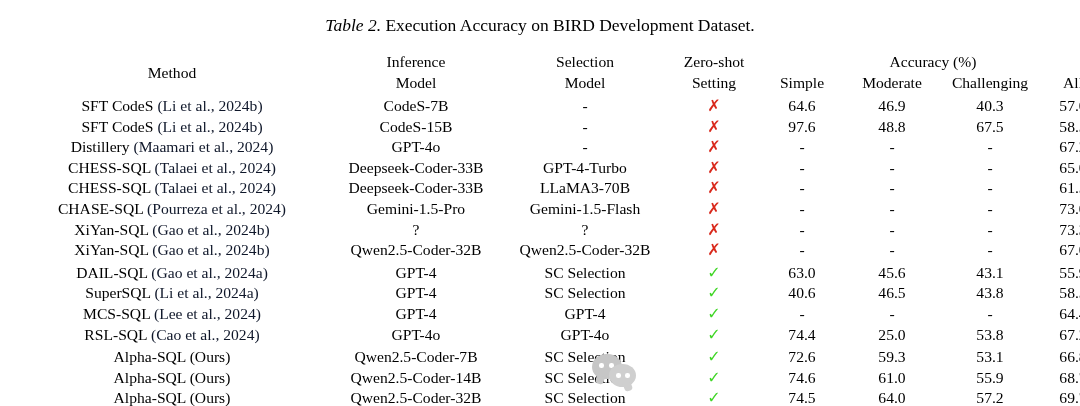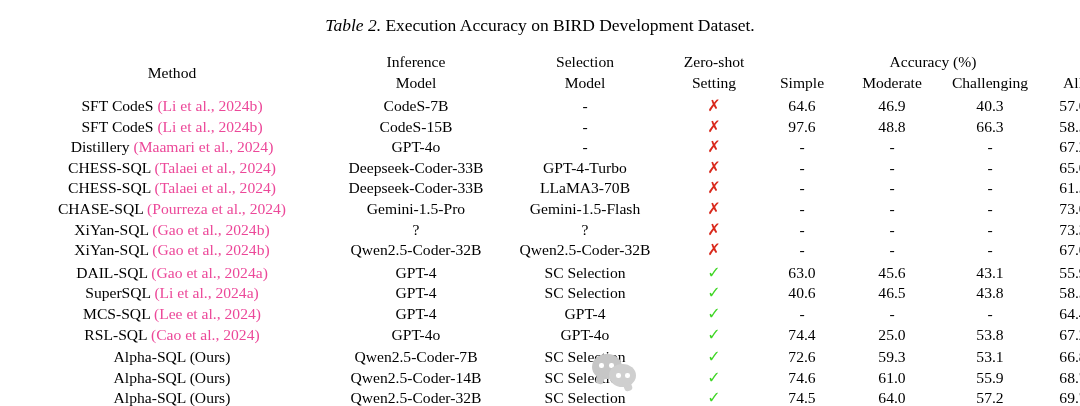--- a/index.html
+++ b/index.html
@@ -95,21 +95,21 @@
   col.c-simple     { width: 84px; }
   col.c-moderate   { width: 96px; }
   col.c-challenging{ width: 100px; }
   col.c-all        { width: 66px; }
 
   
   .cell-method   { text-align: center; padding-right: 34px; }
   .cell-center   { text-align: center; }
   .data-row td   { height: 20.6px; }
 
-  .cite { color: #ec4899; }
+  .cite { color: #0f172a; }
 
   .bold-row td { font-weight: bold; }
 
   .mark-x {
     color: #d9291c;
     font-weight: bold;
     font-size: 16px;
     font-family: "DejaVu Sans", sans-serif;
   }
   .mark-check {
@@ -239,21 +239,21 @@
             <td class="cell-center">40.3</td>
             <td class="cell-center">57.0</td>
           </tr>
           <tr class="data-row">
             <td class="cell-method">SFT CodeS <span class="cite">(Li et al., 2024b)</span></td>
             <td class="cell-center">CodeS-15B</td>
             <td class="cell-center">-</td>
             <td class="cell-center"><span class="mark-x">✗</span></td>
             <td class="cell-center">97.6</td>
             <td class="cell-center">48.8</td>
-            <td class="cell-center">66.3</td>
+            <td class="cell-center">67.5</td>
             <td class="cell-center">58.5</td>
           </tr>
           <tr class="data-row">
             <td class="cell-method">Distillery <span class="cite">(Maamari et al., 2024)</span></td>
             <td class="cell-center">GPT-4o</td>
             <td class="cell-center">-</td>
             <td class="cell-center"><span class="mark-x">✗</span></td>
             <td class="cell-center">-</td>
             <td class="cell-center">-</td>
             <td class="cell-center">-</td>

